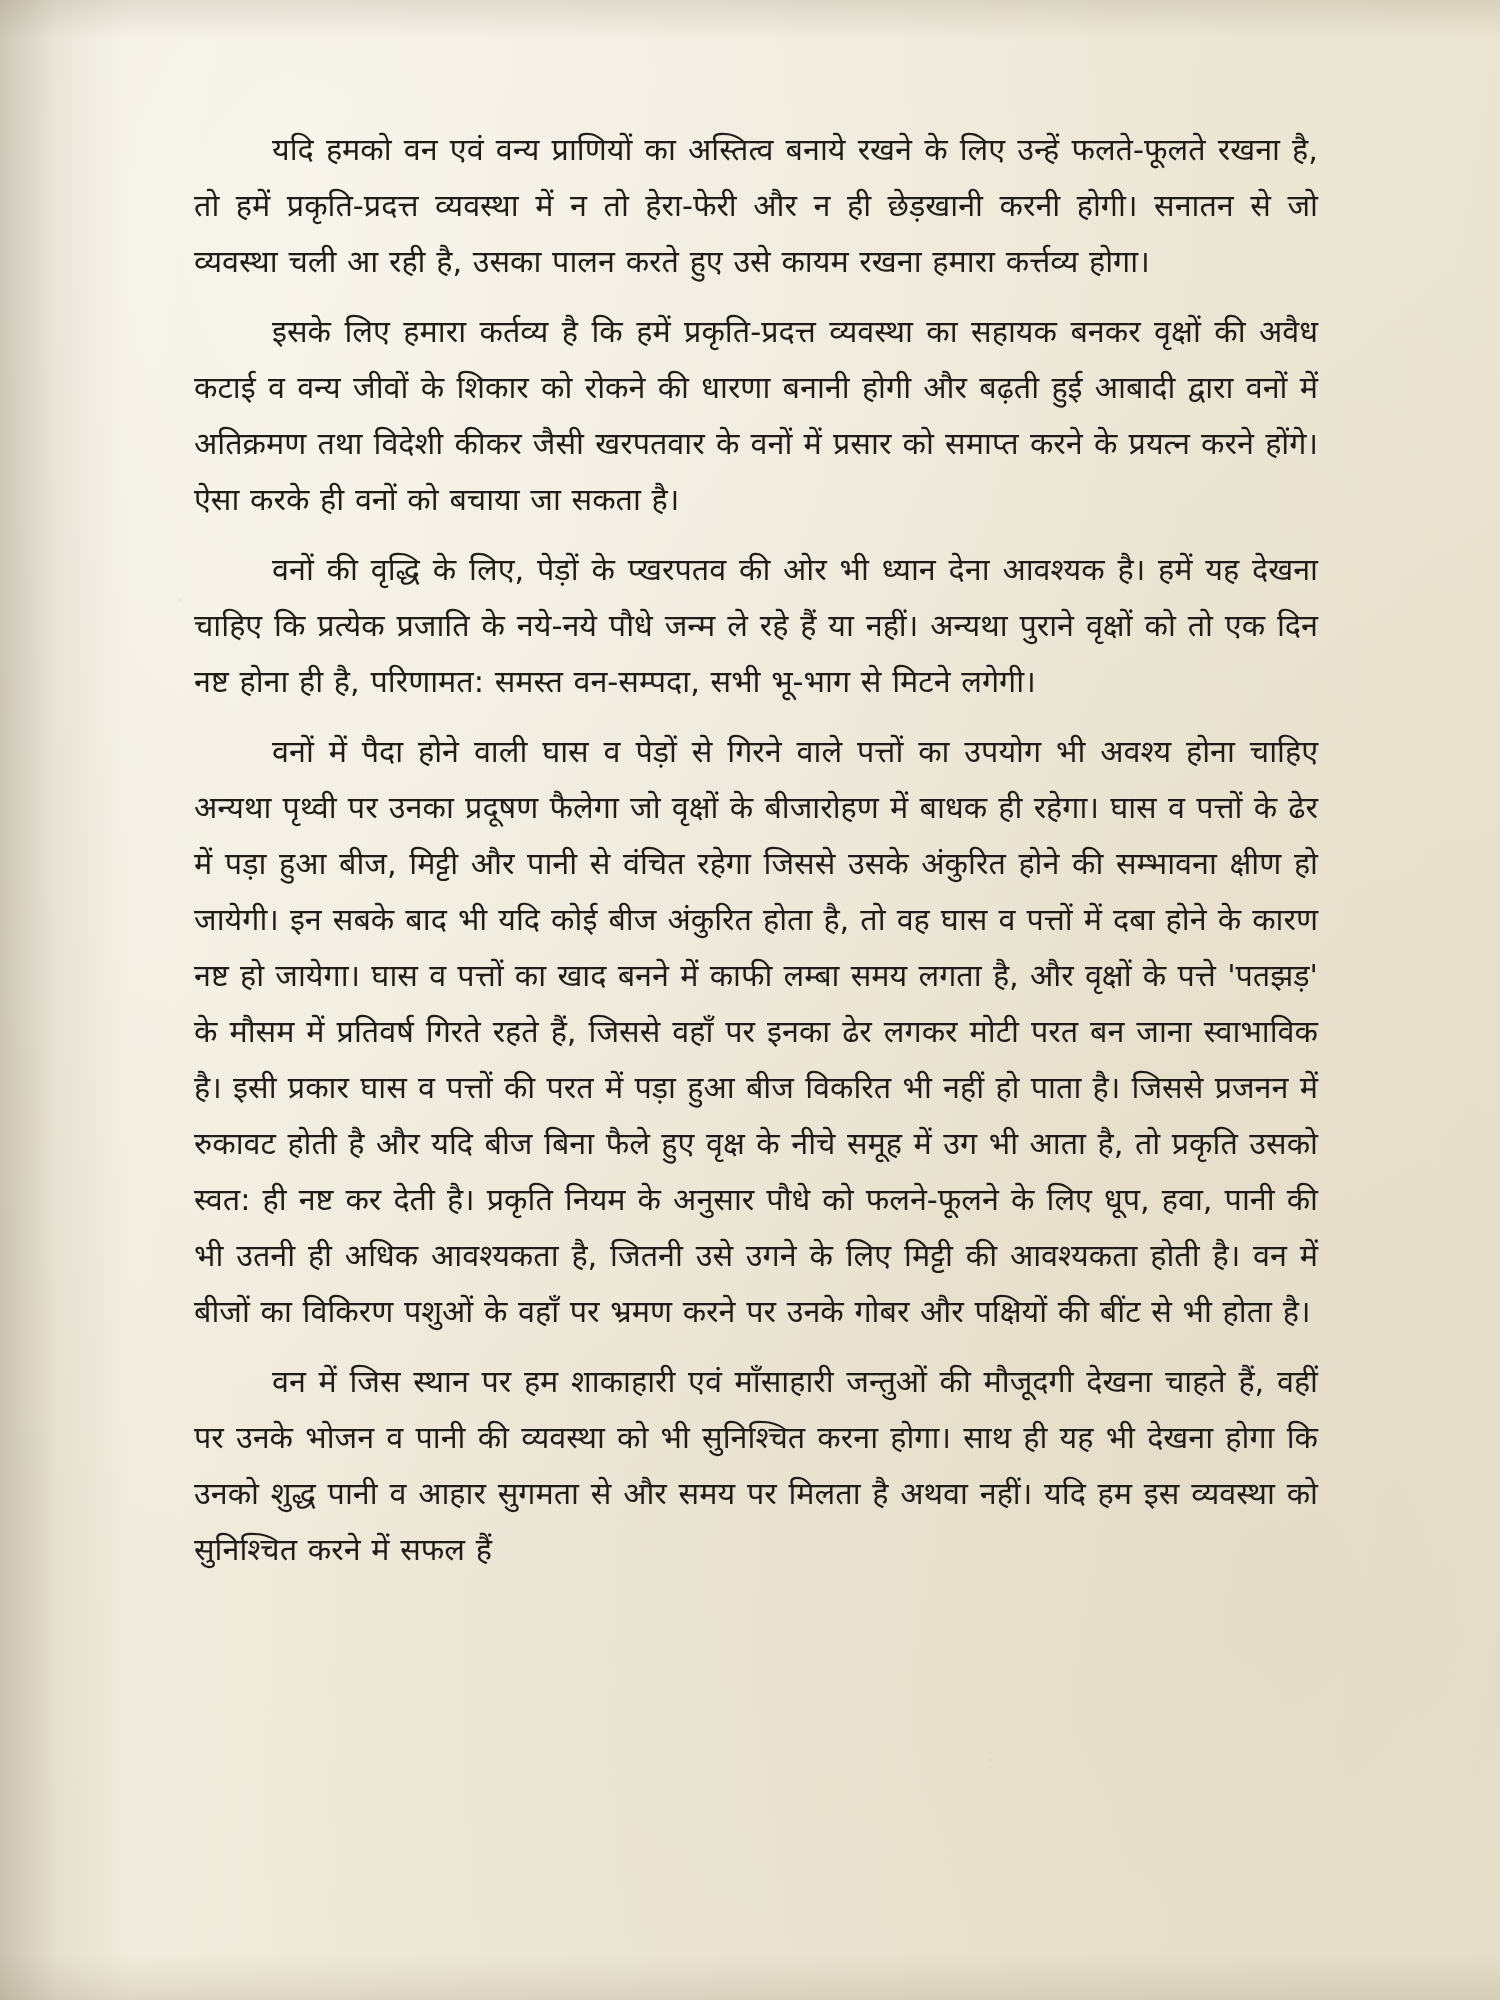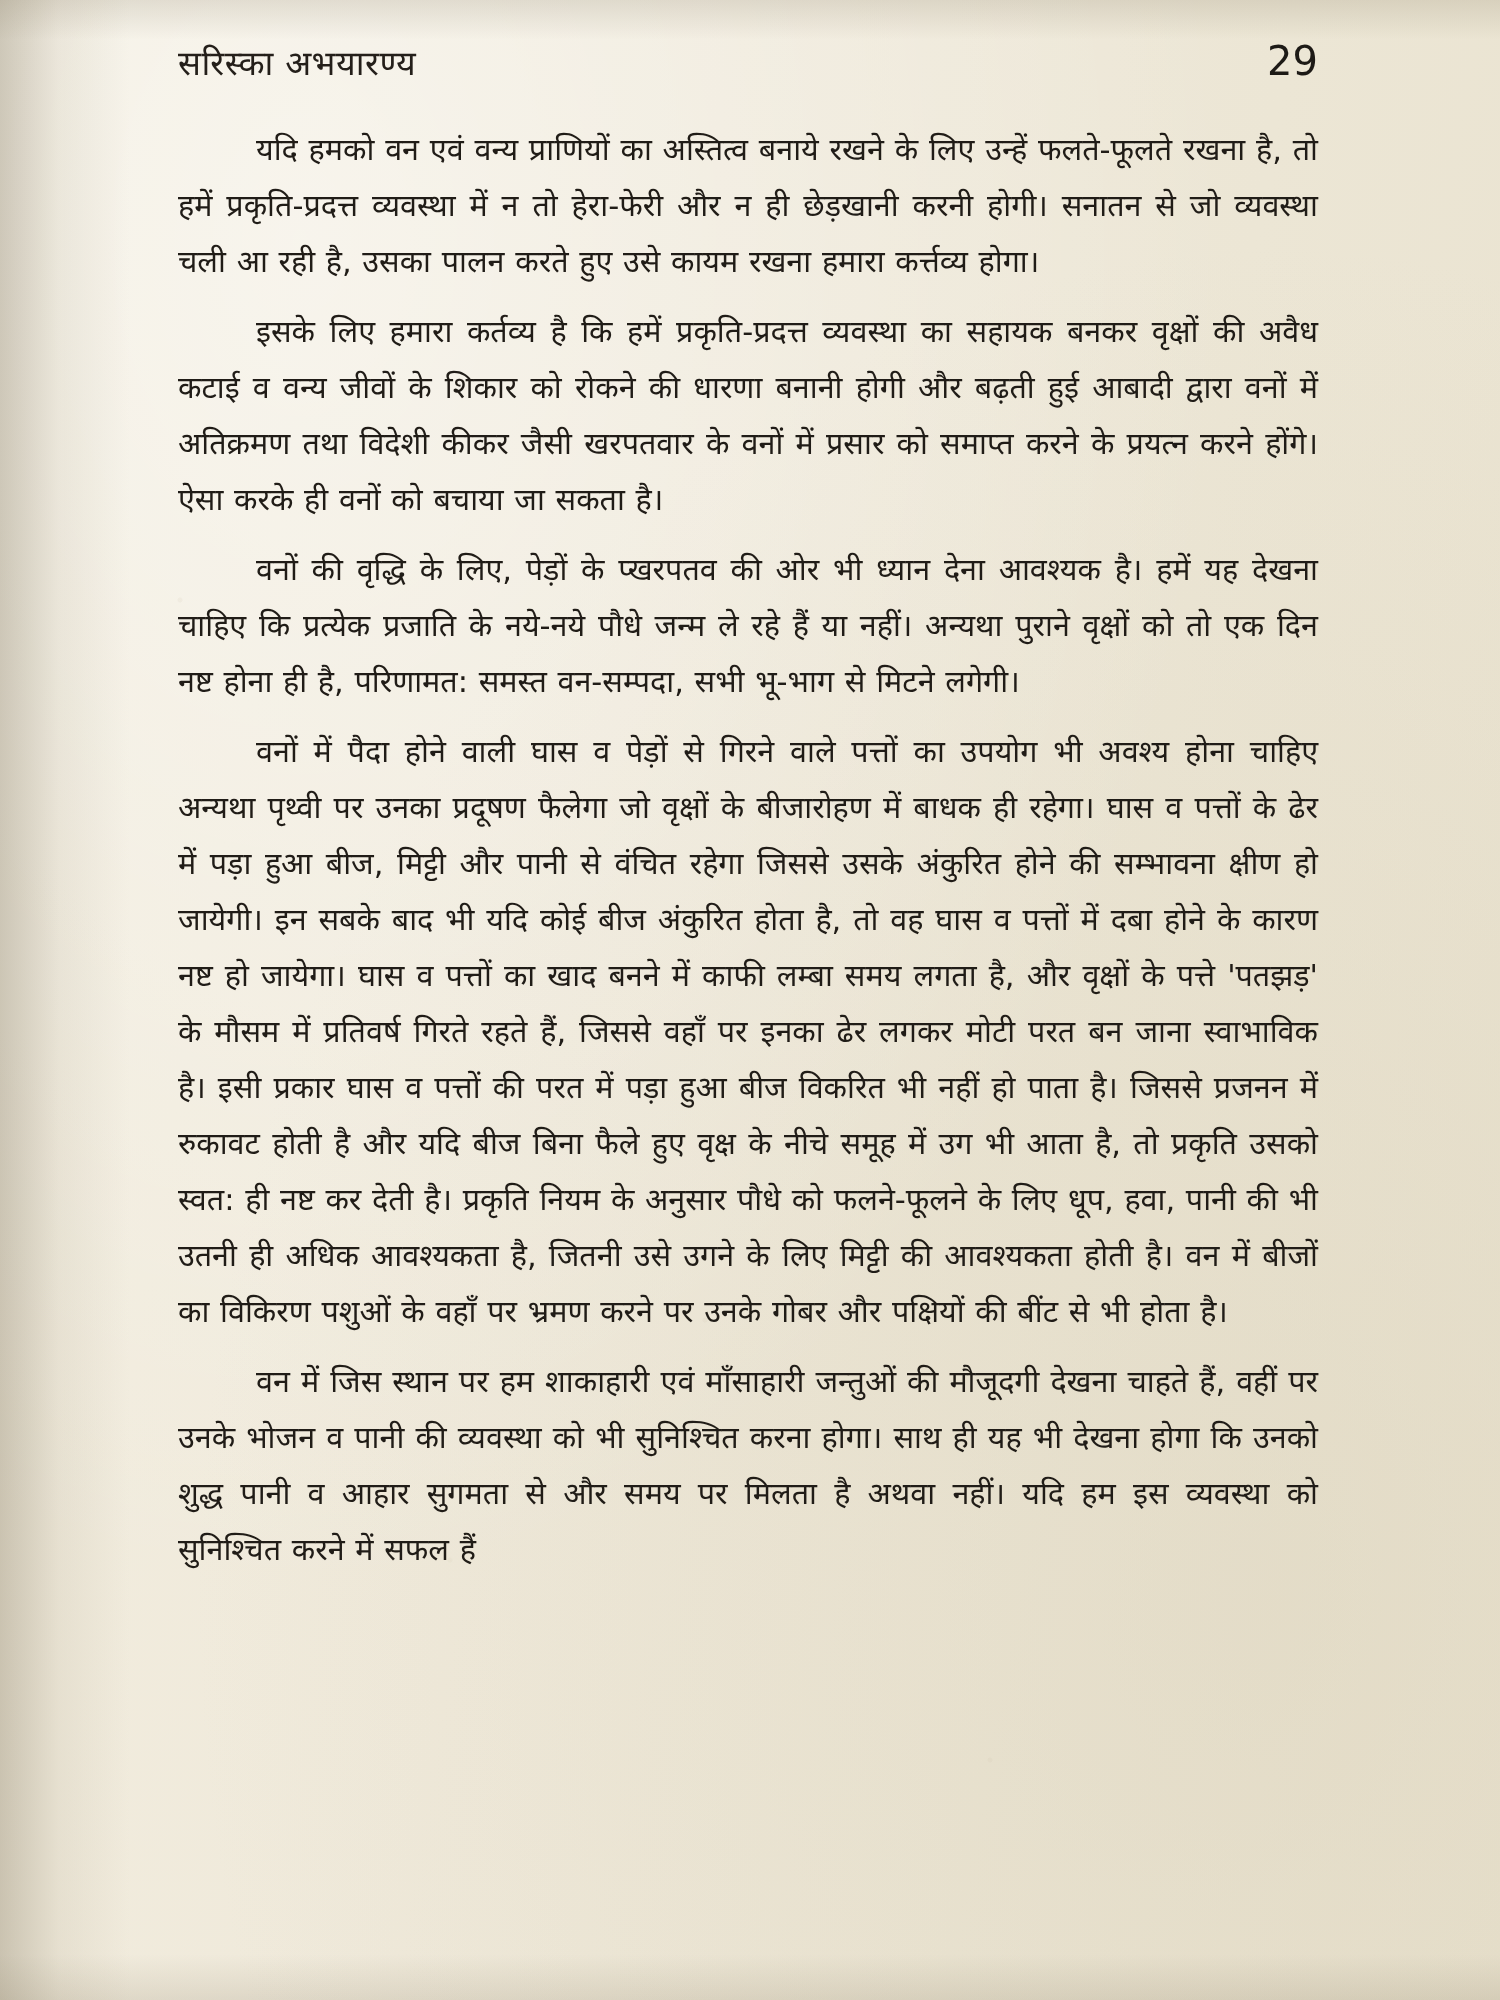--- a/index.html
+++ b/index.html
@@ -81,21 +81,21 @@
     color: #1d1a16;
   }
 
   .content {
     position: absolute;
     top: 122px;
     left: 178px;
     width: 1140px;
   }
   p.para {
-    margin: 0 0 14px 0;
+    margin: 0 0 14px 16px;
     font-family: "DejaVu Sans", sans-serif;
     font-size: 30.5px;
     line-height: 56px;
     color: #201c17;
     text-align: justify;
     text-justify: inter-word;
     text-indent: 78px;
     word-spacing: 1px;
   }
   p.para:last-child {
@@ -104,24 +104,20 @@
 </style>
 </head>
 <body>
 
 <div class="page">
   <div class="grain"></div>
   <div class="binding-shadow"></div>
   <div class="top-shadow"></div>
   <div class="bottom-shadow"></div>
 
-  <div class="header">
-    <div class="running-head">सरिस्का अभयारण्य</div>
-    <div class="page-number">29</div>
-  </div>
 
   <div class="content">
     <p class="para">यदि हमको वन एवं वन्य प्राणियों का अस्तित्व बनाये रखने के लिए उन्हें फलते-फूलते रखना है, तो हमें प्रकृति-प्रदत्त व्यवस्था में न तो हेरा-फेरी और न ही छेड़खानी करनी होगी। सनातन से जो व्यवस्था चली आ रही है, उसका पालन करते हुए उसे कायम रखना हमारा कर्त्तव्य होगा।</p>
     <p class="para">इसके लिए हमारा कर्तव्य है कि हमें प्रकृति-प्रदत्त व्यवस्था का सहायक बनकर वृक्षों की अवैध कटाई व वन्य जीवों के शिकार को रोकने की धारणा बनानी होगी और बढ़ती हुई आबादी द्वारा वनों में अतिक्रमण तथा विदेशी कीकर जैसी खरपतवार के वनों में प्रसार को समाप्त करने के प्रयत्न करने होंगे। ऐसा करके ही वनों को बचाया जा सकता है।</p>
     <p class="para">वनों की वृद्धि के लिए, पेड़ों के प्खरपतव की ओर भी ध्यान देना आवश्यक है। हमें यह देखना चाहिए कि प्रत्येक प्रजाति के नये-नये पौधे जन्म ले रहे हैं या नहीं। अन्यथा पुराने वृक्षों को तो एक दिन नष्ट होना ही है, परिणामत: समस्त वन-सम्पदा, सभी भू-भाग से मिटने लगेगी।</p>
     <p class="para">वनों में पैदा होने वाली घास व पेड़ों से गिरने वाले पत्तों का उपयोग भी अवश्य होना चाहिए अन्यथा पृथ्वी पर उनका प्रदूषण फैलेगा जो वृक्षों के बीजारोहण में बाधक ही रहेगा। घास व पत्तों के ढेर में पड़ा हुआ बीज, मिट्टी और पानी से वंचित रहेगा जिससे उसके अंकुरित होने की सम्भावना क्षीण हो जायेगी। इन सबके बाद भी यदि कोई बीज अंकुरित होता है, तो वह घास व पत्तों में दबा होने के कारण नष्ट हो जायेगा। घास व पत्तों का खाद बनने में काफी लम्बा समय लगता है, और वृक्षों के पत्ते 'पतझड़' के मौसम में प्रतिवर्ष गिरते रहते हैं, जिससे वहाँ पर इनका ढेर लगकर मोटी परत बन जाना स्वाभाविक है। इसी प्रकार घास व पत्तों की परत में पड़ा हुआ बीज विकरित भी नहीं हो पाता है। जिससे प्रजनन में रुकावट होती है और यदि बीज बिना फैले हुए वृक्ष के नीचे समूह में उग भी आता है, तो प्रकृति उसको स्वत: ही नष्ट कर देती है। प्रकृति नियम के अनुसार पौधे को फलने-फूलने के लिए धूप, हवा, पानी की भी उतनी ही अधिक आवश्यकता है, जितनी उसे उगने के लिए मिट्टी की आवश्यकता होती है। वन में बीजों का विकिरण पशुओं के वहाँ पर भ्रमण करने पर उनके गोबर और पक्षियों की बींट से भी होता है।</p>
     <p class="para">वन में जिस स्थान पर हम शाकाहारी एवं माँसाहारी जन्तुओं की मौजूदगी देखना चाहते हैं, वहीं पर उनके भोजन व पानी की व्यवस्था को भी सुनिश्चित करना होगा। साथ ही यह भी देखना होगा कि उनको शुद्ध पानी व आहार सुगमता से और समय पर मिलता है अथवा नहीं। यदि हम इस व्यवस्था को सुनिश्चित करने में सफल हैं</p>
   </div>
 </div>
 

